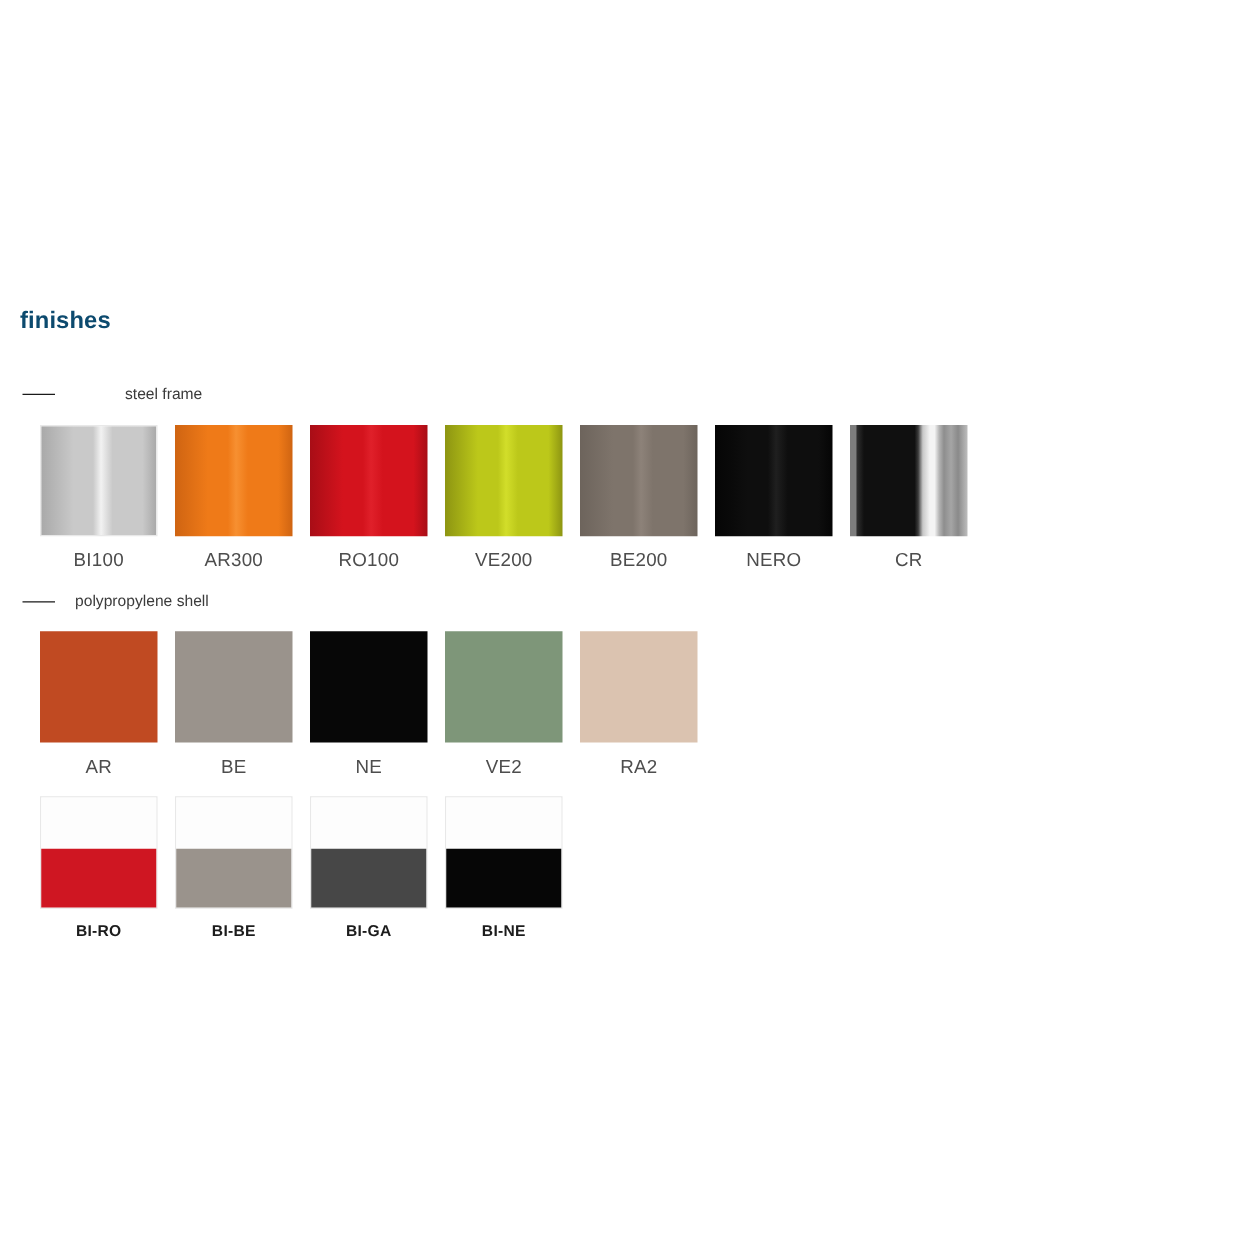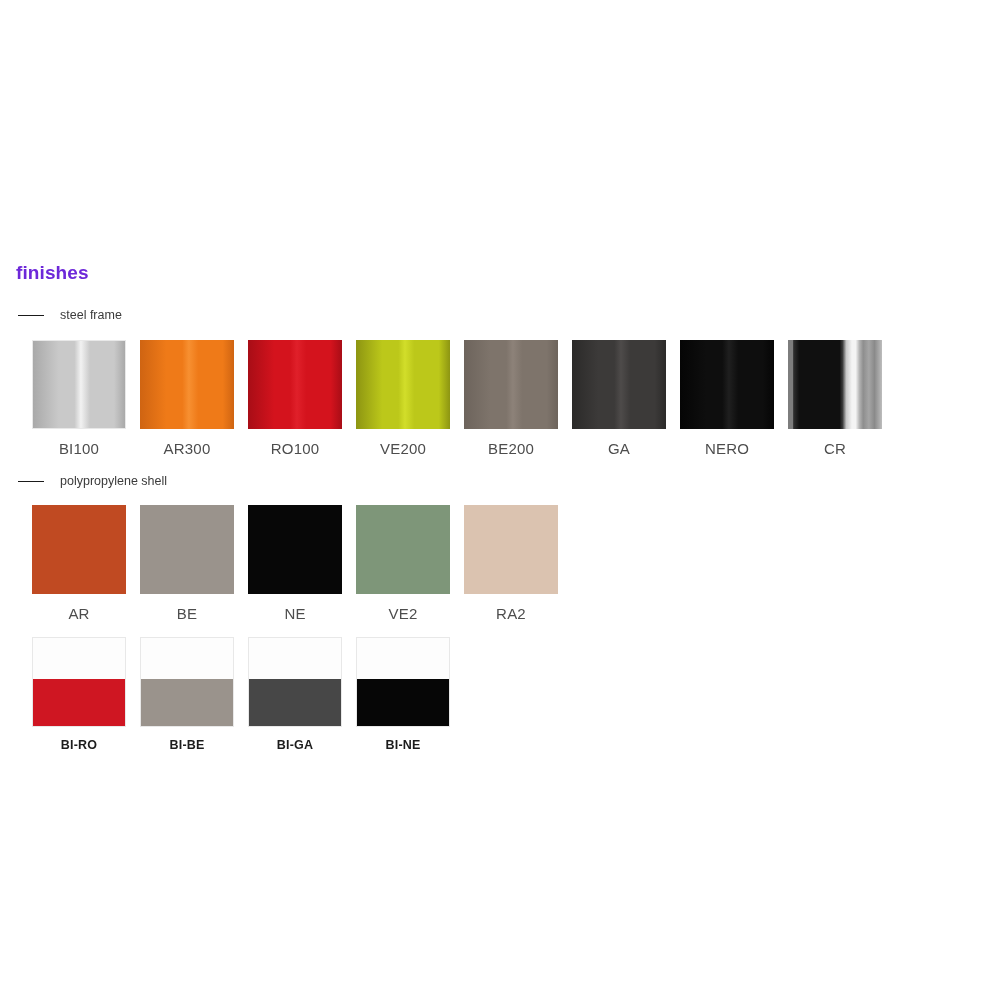--- a/index.html
+++ b/index.html
@@ -14,24 +14,24 @@
     position: relative;
     font-family: "Liberation Sans", sans-serif;
     -webkit-font-smoothing: antialiased;
     overflow: hidden;
   }
 
   
   #page-title {
     position: absolute;
     left: 16px;
-    top: 263px;
+    top: 247px;
     font-size: 19px;
     font-weight: bold;
-    color: #6d28d9;
+    color: #0c4a6e;
     letter-spacing: 0.1px;
     line-height: 1;
   }
 
   
   .group-header {
     position: absolute;
     left: 18px;
     display: flex;
     align-items: center;
@@ -99,21 +99,21 @@
   .duotone .tone-bottom {
     position: absolute;
     left: 0; right: 0; bottom: 0;
     height: 53%;
   }
 
   
   #row-steel       { top: 340px; }
   #row-shell       { top: 505px; }
   #row-duotone     { top: 637px; }
-  #header-steel    { top: 308px; }
+  #header-steel    { top: 308px; gap: 40px; }
   #header-shell    { top: 474px; }
 </style>
 </head>
 <body>
 
 <div id="page-title">finishes</div>
 
 <div class="group-header" id="header-steel">
   <span class="group-dash"></span>
   <span class="group-label">steel frame</span>
@@ -134,24 +134,20 @@
     </div>
     <div class="swatch-cell">
       <div class="swatch-chip" style="background: linear-gradient(90deg, rgb(141, 149, 18) 0%, rgb(188, 200, 26) 28%, rgb(188, 200, 26) 45%, rgb(210, 222, 42) 52%, rgb(188, 200, 26) 62%, rgb(188, 200, 26) 88%, rgb(141, 149, 18) 100%);"></div>
       <div class="swatch-label">VE200</div>
     </div>
     <div class="swatch-cell">
       <div class="swatch-chip" style="background: linear-gradient(90deg, rgb(109, 100, 92) 0%, rgb(126, 116, 107) 28%, rgb(126, 116, 107) 45%, rgb(141, 130, 121) 52%, rgb(126, 116, 107) 62%, rgb(126, 116, 107) 88%, rgb(109, 100, 92) 100%);"></div>
       <div class="swatch-label">BE200</div>
     </div>
     <div class="swatch-cell">
-      <div class="swatch-chip" style="background: linear-gradient(90deg, rgb(43, 42, 41) 0%, rgb(60, 58, 57) 28%, rgb(60, 58, 57) 45%, rgb(78, 75, 74) 52%, rgb(60, 58, 57) 62%, rgb(60, 58, 57) 88%, rgb(43, 42, 41) 100%);"></div>
-      <div class="swatch-label">GA</div>
-    </div>
-    <div class="swatch-cell">
       <div class="swatch-chip" style="background: linear-gradient(90deg, rgb(5, 5, 5) 0%, rgb(14, 14, 14) 28%, rgb(14, 14, 14) 45%, rgb(31, 31, 31) 52%, rgb(14, 14, 14) 62%, rgb(14, 14, 14) 88%, rgb(5, 5, 5) 100%);"></div>
       <div class="swatch-label">NERO</div>
     </div>
     <div class="swatch-cell">
       <div class="swatch-chip" style="background: linear-gradient(90deg, rgb(125, 125, 125) 0%, rgb(125, 125, 125) 5%, rgb(46, 46, 46) 6%, rgb(16, 16, 16) 12%, rgb(16, 16, 16) 55%, rgb(58, 58, 58) 58%, rgb(200, 200, 200) 62%, rgb(244, 244, 244) 68%, rgb(244, 244, 244) 72%, rgb(180, 180, 180) 76%, rgb(142, 142, 142) 80%, rgb(165, 165, 165) 86%, rgb(138, 138, 138) 92%, rgb(189, 189, 189) 100%);"></div>
       <div class="swatch-label">CR</div>
     </div>
   </div>
 
 <div class="group-header" id="header-shell">

